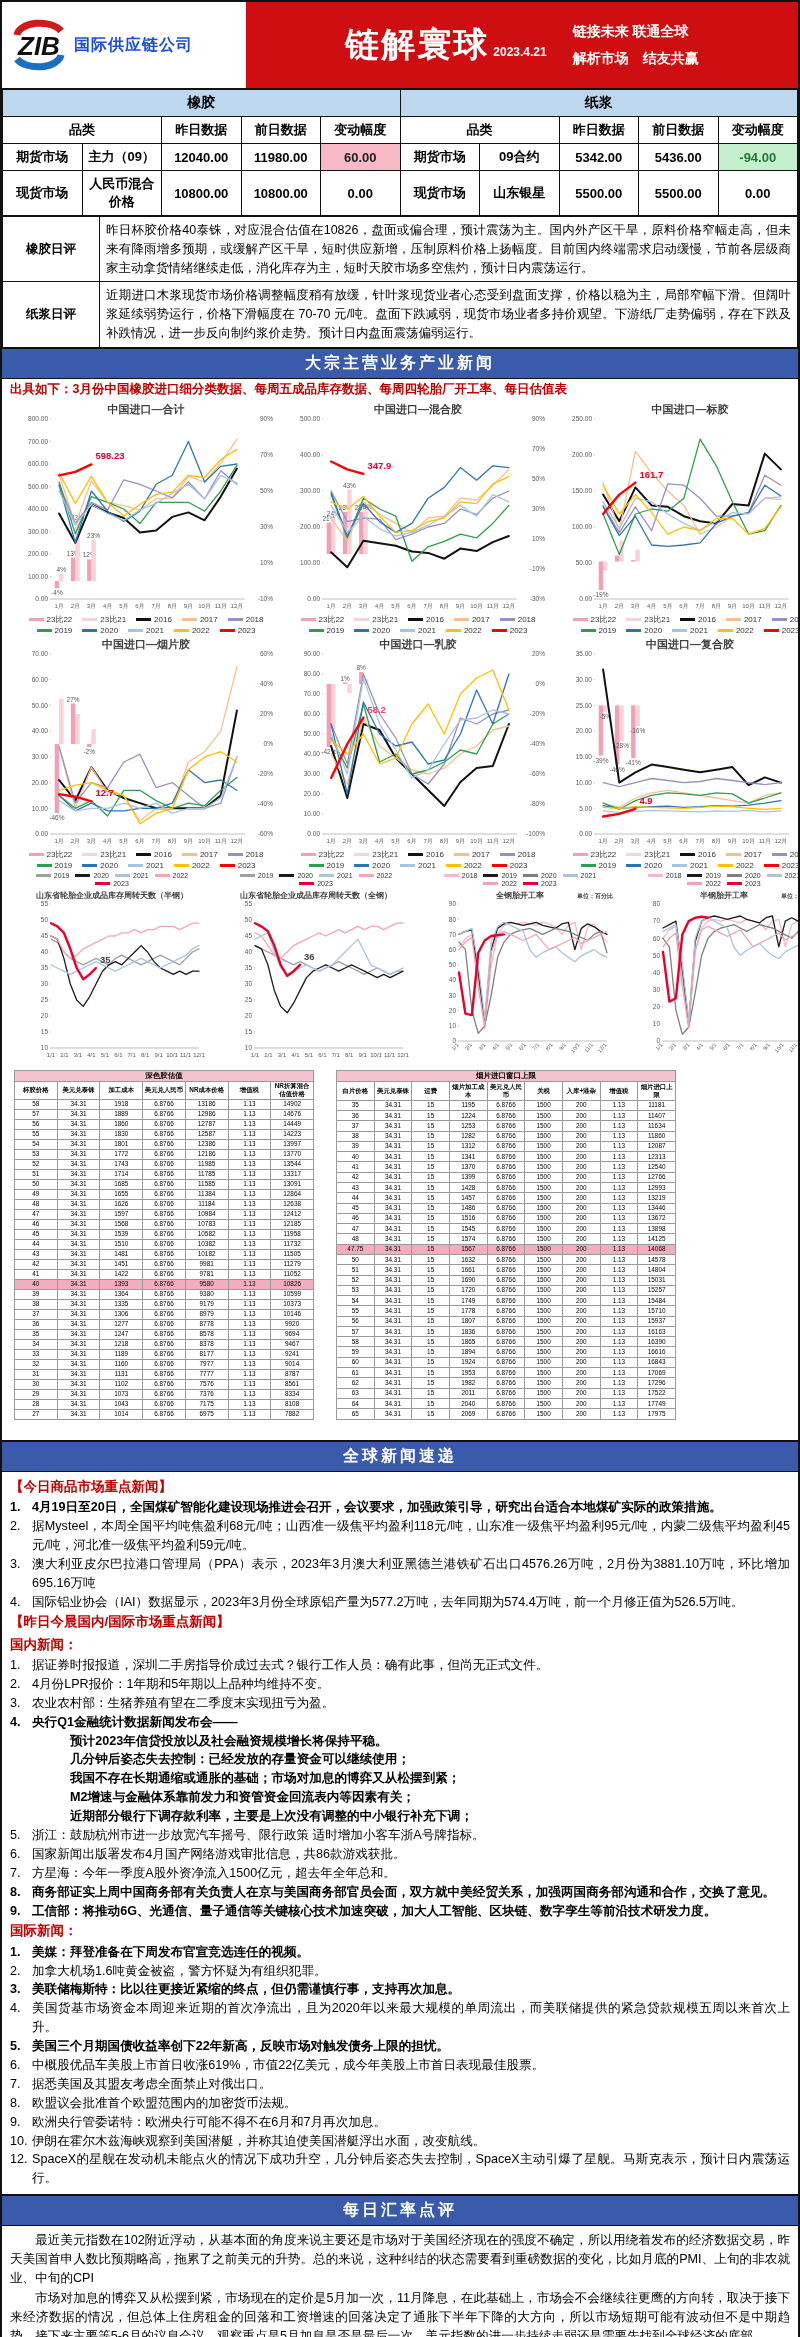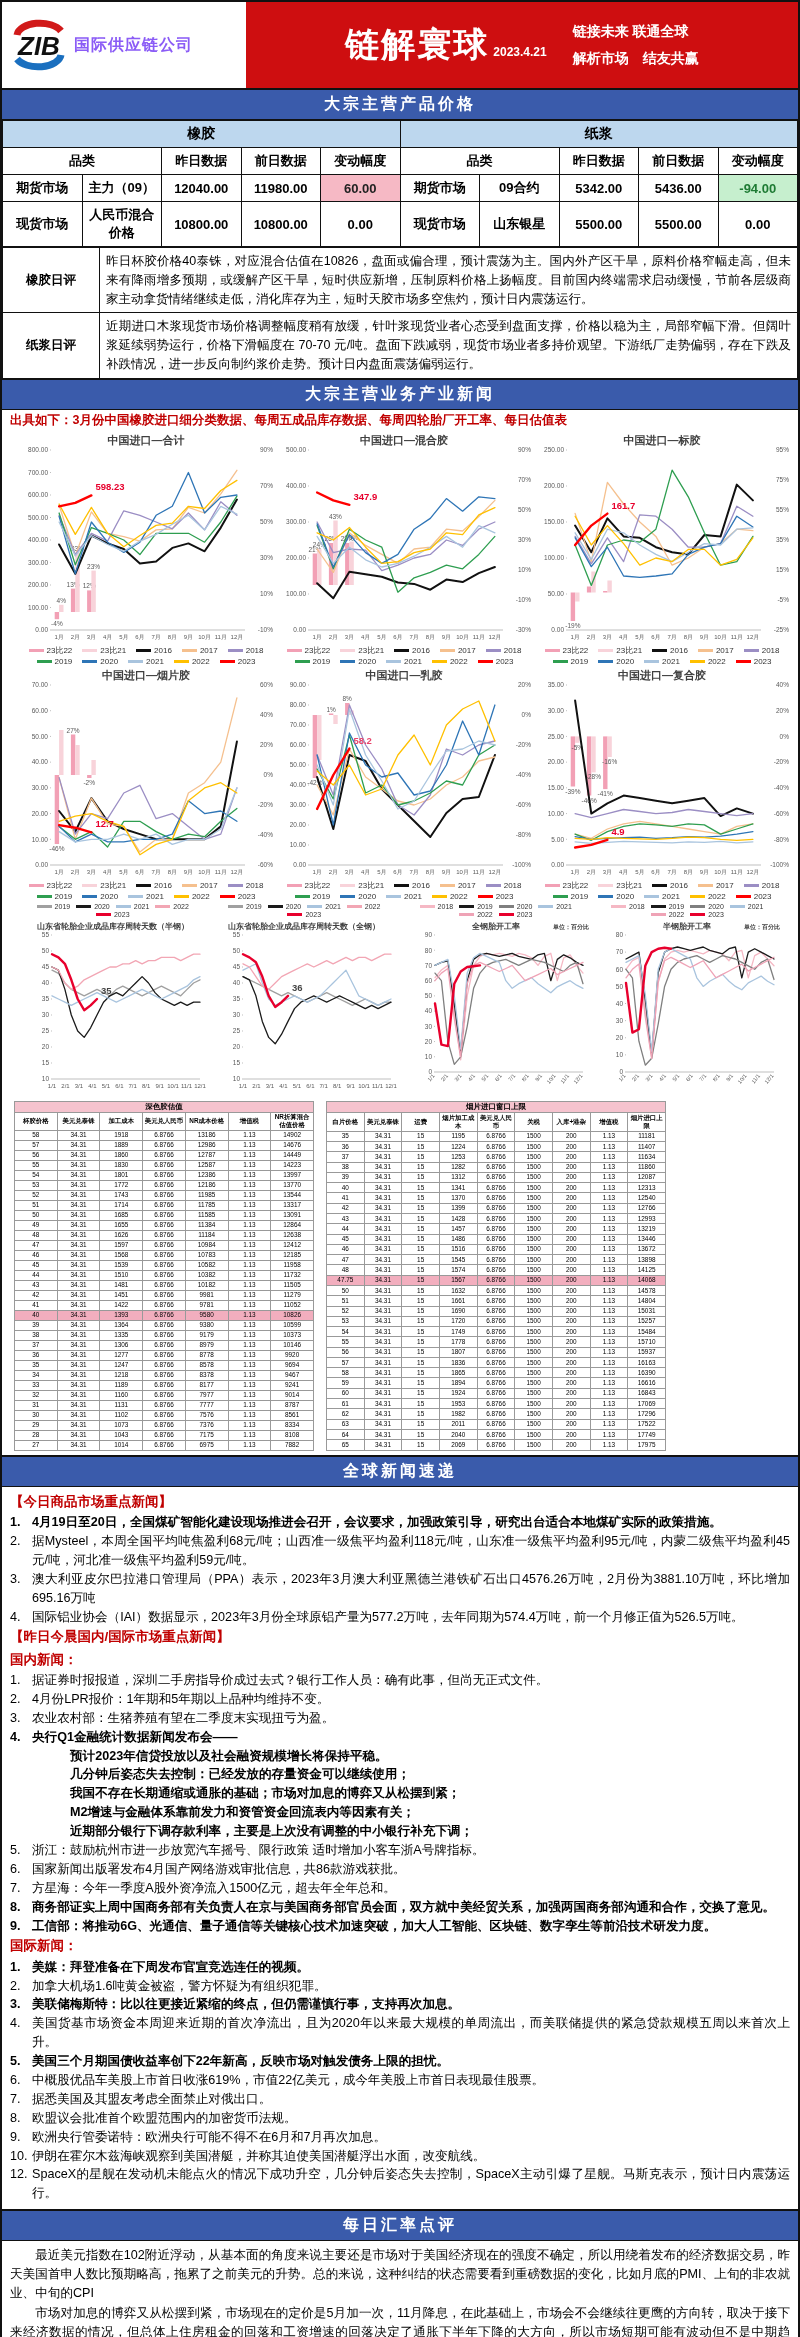--- a/index.html
+++ b/index.html
@@ -1,48 +1,48 @@
 <!DOCTYPE html>
 <html><head>
 <meta charset="utf-8">
 <style>
   html,body{margin:0;padding:0;background:#e8e8e8;font-family:"Liberation Sans","DejaVu Sans",sans-serif;}
   .page{width:800px;margin:0 auto;background:#fff;border:2px solid #111;box-sizing:border-box;overflow:hidden;}
   
   .hdr{display:flex;height:86px;border-bottom:1px solid #111;}
   .logobox{width:244px;background:#fff;display:flex;align-items:center;gap:6px;padding:6px 8px;box-sizing:border-box;}
-  .logotxt{font-size:16px;font-weight:bold;color:#8b5cf6;letter-spacing:1px;}
+  .logotxt{font-size:16px;font-weight:bold;color:#1d4ed8;letter-spacing:1px;}
   .banner{flex:1;background:#ce0e10;color:#fff;display:flex;align-items:center;justify-content:center;gap:26px;padding:0 10px;}
   .btitle{font-size:34px;font-weight:bold;letter-spacing:2px;}
   .bdate{font-size:12px;font-weight:bold;margin-left:4px;}
   .slogans{font-size:14px;font-weight:bold;line-height:1.9;text-align:left;}
   
   .secbar{background:#3a5bab;color:#fff;font-size:16px;font-weight:bold;text-align:center;padding:4px 0;border-top:1px solid #111;border-bottom:1px solid #111;letter-spacing:3px;}
   
   table{border-collapse:collapse;}
   .pricetbl{width:100%;table-layout:fixed;font-size:13px;font-weight:bold;text-align:center;}
   .pricetbl td{border:1px solid #111;padding:4px 2px;}
   .grp{background:#bdd7ee;font-size:14px;}
   .chg-up{background:#f6b9c5;color:#222;}
   .chg-down{background:#c6efce;color:#1e7b34;}
   .reviewtbl{width:100%;table-layout:fixed;font-size:12.5px;}
   .reviewtbl td{border:1px solid #111;padding:4px 6px;}
   .rlabel{width:84px;text-align:center;font-weight:bold;margin-top:48px;}
   .rtext{text-align:justify;line-height:1.5;}
   .rednote{color:#c00000;font-weight:bold;font-size:12.5px;padding:2px 8px;border-bottom:1px solid #fff;}
   
-  .chartrow{display:flex;align-items:flex-start;padding:1px 15px;}
+  .chartrow{display:flex;align-items:flex-start;padding:1px 15px;gap:14px;}
   .chart{flex:1;display:flex;flex-direction:column;align-items:center;}
   svg{font-family:inherit;display:block;}
   .leg{display:flex;flex-wrap:wrap;justify-content:center;column-gap:10px;row-gap:1px;font-size:8px;color:#333;max-width:250px;}
   .leg.small{font-size:7px;max-width:190px;column-gap:6px;}
   .lgi{display:inline-flex;align-items:center;gap:3px;white-space:nowrap;}
   .sw{width:15px;height:3px;display:inline-block;}
   
-  .valrow{display:flex;gap:12px;padding:6px 8px 4px 12px;border-bottom:1px solid #111;}
+  .valrow{display:flex;gap:22px;padding:6px 8px 20px 12px;border-bottom:1px solid #111;}
   .valtbl{font-size:6.4px;text-align:center;table-layout:fixed;}
   .valtbl td{border:0.5px solid #999;padding:0.5px 1px;line-height:1.25;}
   .vtitle{background:#f5c3ce;font-weight:bold;font-size:7.5px;}
   .vhead{font-weight:bold;}
   .vhl{background:#f2aebe;}
   
   .newsbox{padding:4px 8px 6px 8px;font-size:12.6px;line-height:1.5;border-bottom:1px solid #111;}
   .rh{color:#c00000;font-weight:bold;font-size:13.5px;padding:1px 0;}
   .nitem{display:flex;}
   .nno{width:22px;flex:none;}
@@ -71,21 +71,20 @@
       <div>
         <span class="btitle">链解寰球</span><span class="bdate">2023.4.21</span>
       </div>
       <div class="slogans">
         <div>链接未来 联通全球</div>
         <div>解析市场　结友共赢</div>
       </div>
     </div>
   </div>
 
-  <div class="secbar">大宗主营产品价格</div>
   <table class="pricetbl" id="price-table">
       <tbody>
         <tr>
           <td class="grp" colspan="5">橡胶</td>
           <td class="grp" colspan="5">纸浆</td>
         </tr>
         <tr>
           <td colspan="2">品类</td>
           <td>昨日数据</td>
           <td>前日数据</td>

